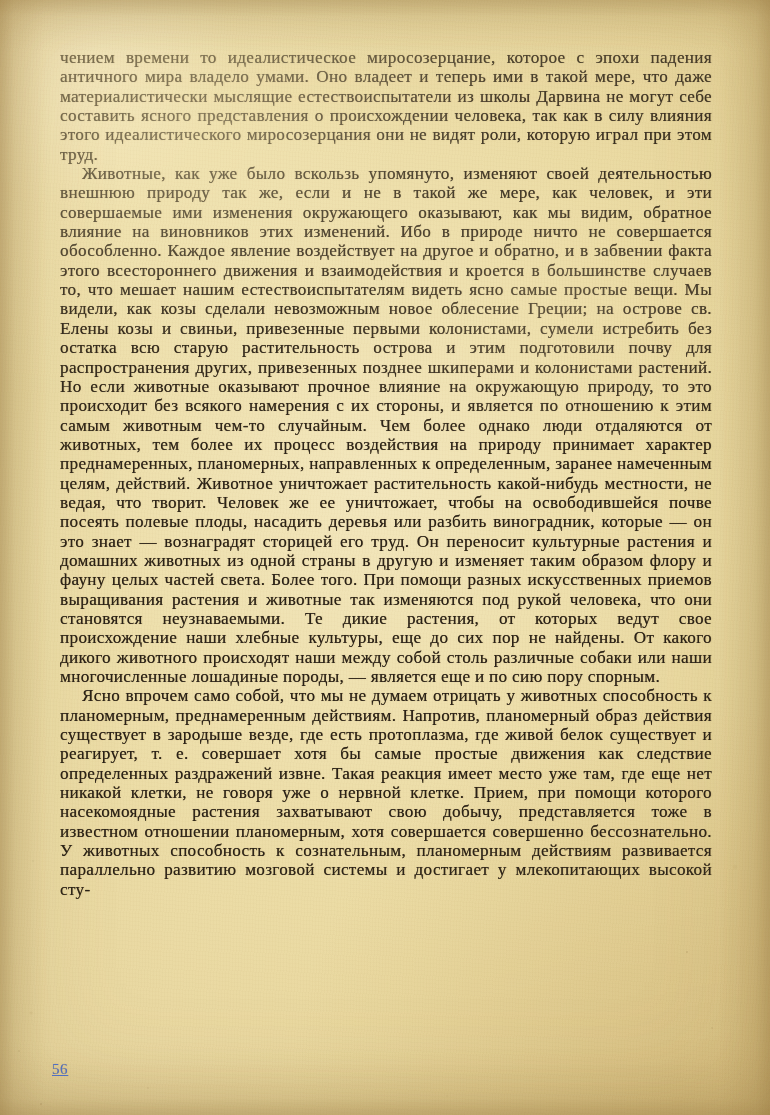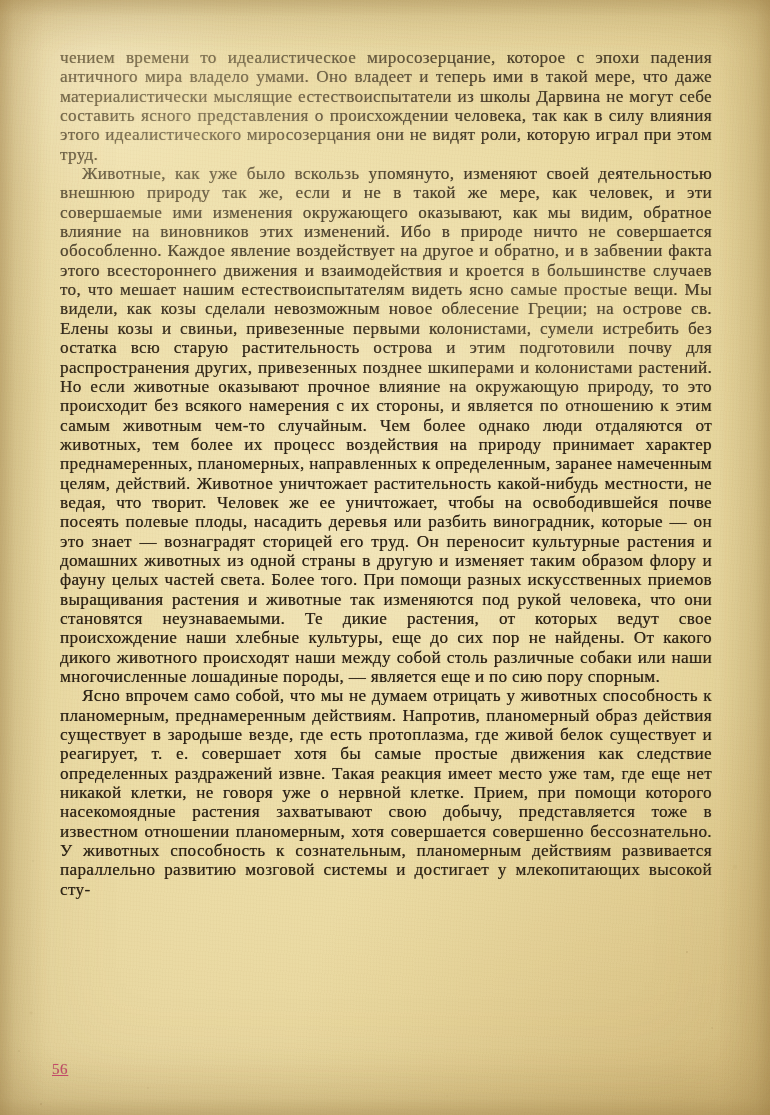--- a/index.html
+++ b/index.html
@@ -161,21 +161,21 @@
     mix-blend-mode: lighten;
   }
 
   
   .page-number {
     position: absolute;
     left: 52px;
     top: 1062px;
     font-size: 15px;
     line-height: 1;
-    color: #be185d;
+    color: #1d4ed8;
     letter-spacing: 0.04em;
     opacity: 0.72;
     text-shadow: 0 0 0.7px rgba(70,52,22,0.5);
     text-decoration: underline;
   }
 </style>
 </head>
 <body>
 
 <div class="page">

